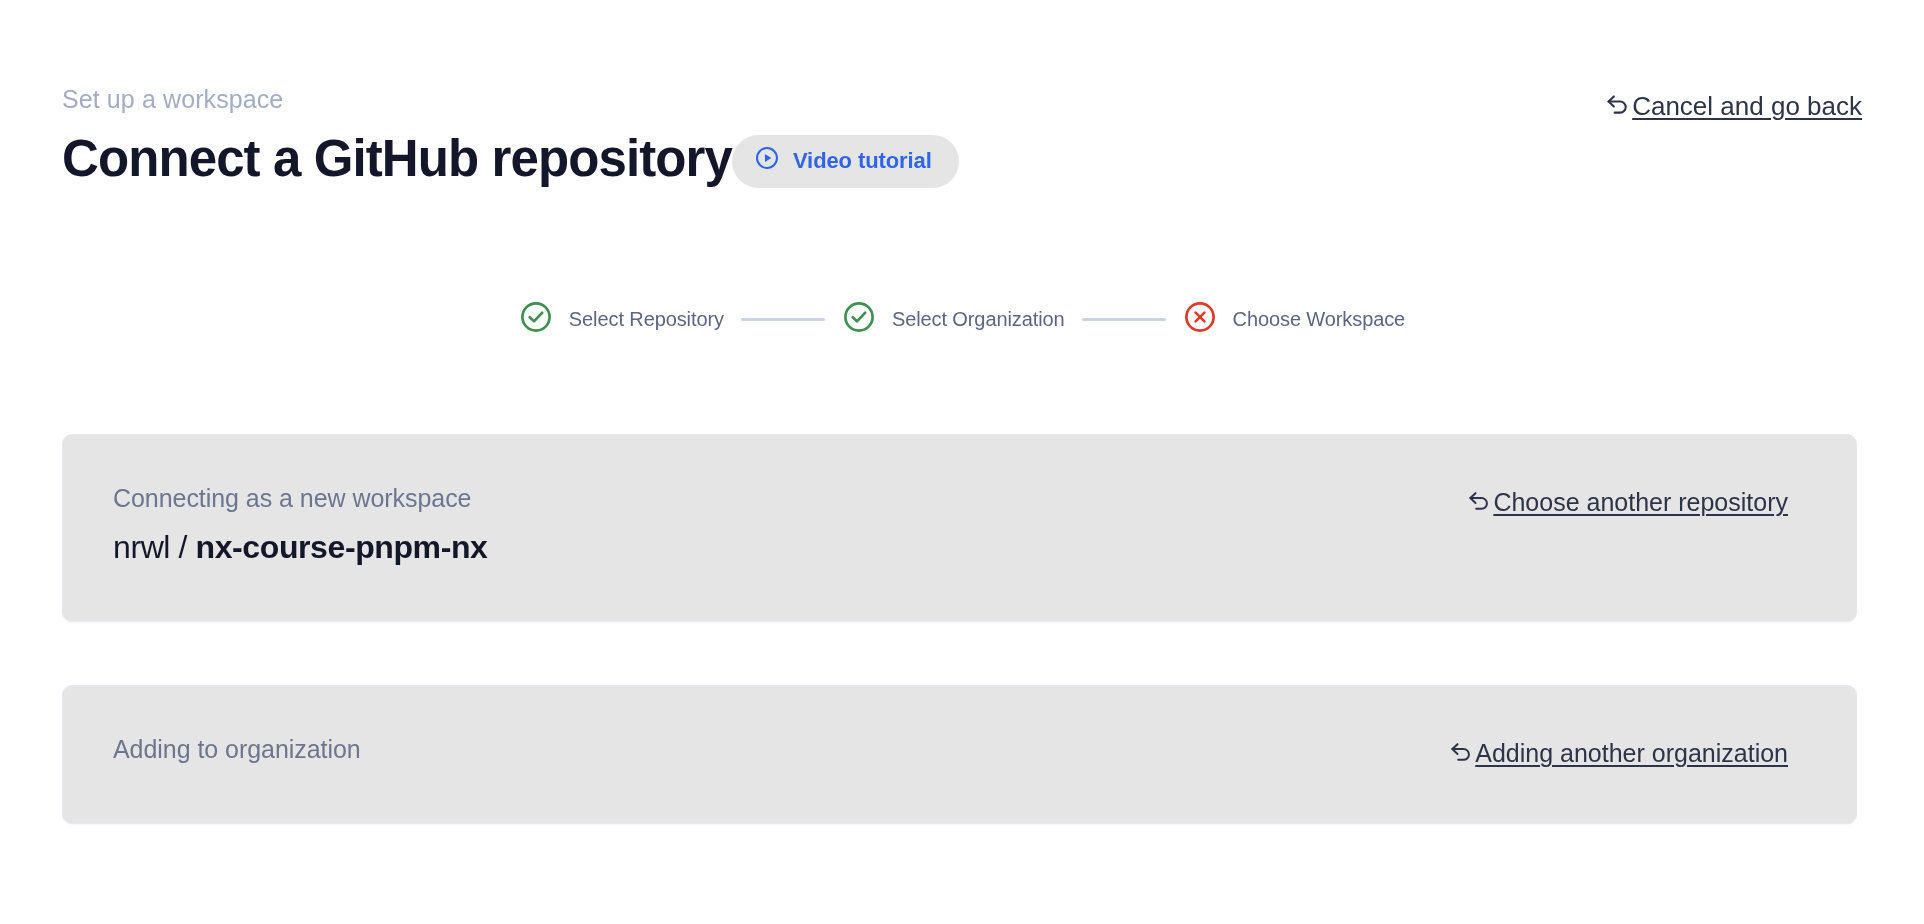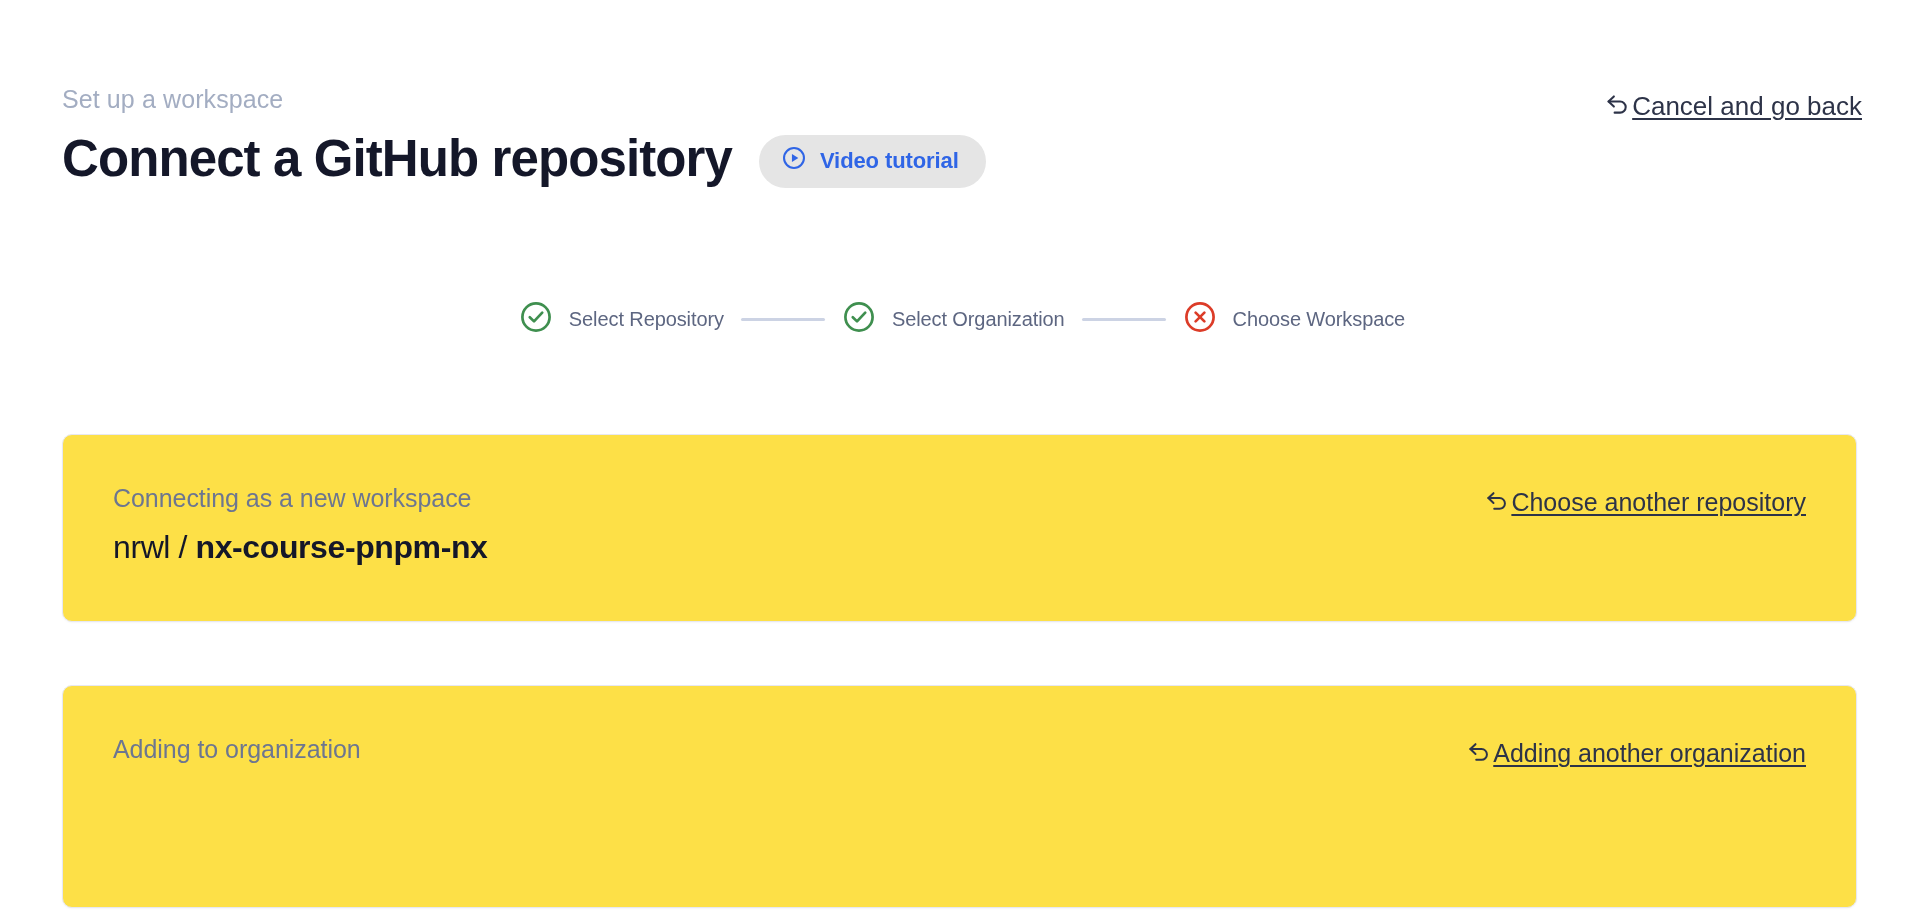--- a/index.html
+++ b/index.html
@@ -32,21 +32,20 @@
     font-size: 25px;
     line-height: 30px;
     color: #a3adc2;
     font-weight: 400;
     letter-spacing: 0.1px;
   }
 
   .title-row {
     display: flex;
     align-items: center;
-    gap: 27px;
     margin-top: 16px;
   }
 
   .page-title {
     font-size: 51px;
     line-height: 58px;
     font-weight: 700;
     color: #141729;
     letter-spacing: -0.9px;
   }
@@ -122,31 +121,31 @@
     border-radius: 2px;
     margin: 0 17px;
     flex: 0 0 auto;
   }
 
   
   .card {
     position: absolute;
     left: 62px;
     width: 1795px;
-    background: #fde047;
+    background: #e5e5e5;
     border: 1.5px solid #e7e8f1;
     border-radius: 10px;
     box-shadow: 0 1px 2px rgba(30, 35, 70, 0.04);
-    padding: 48px 50px 52px 50px;
+    padding: 48px 68px 52px 50px;
     display: flex;
     align-items: flex-start;
     justify-content: space-between;
   }
   .card.card-repo { top: 434px; height: 188px; }
-  .card.card-org  { top: 685px; height: 223px; }
+  .card.card-org  { top: 685px; height: 139px; }
 
   .card-body { display: flex; flex-direction: column; }
 
   .card-caption {
     font-size: 25px;
     line-height: 30px;
     color: #6d7690;
     font-weight: 400;
     letter-spacing: -0.05px;
   }

